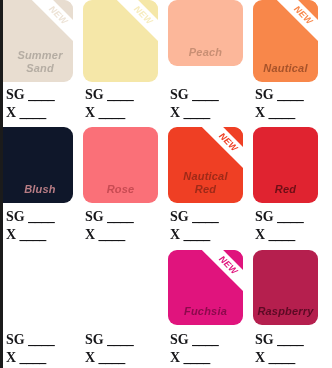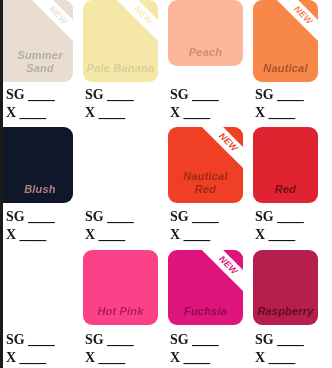--- a/index.html
+++ b/index.html
@@ -133,21 +133,20 @@
           </div>
         </div>
       </div>
     </div>
     <div class="fields" style="left: 6px; top: 86px;">
       <div class="field-row"><span>SG</span> <span class="blank">____</span></div>
       <div class="field-row"><span>X</span> <span class="blank">____</span></div>
     </div>
     <div class="cell" style="left: 83px; top: 0px; width: 75px; height: 82px;">
       <div class="swatch" style="background: rgb(245, 231, 168);">
-        <div class="swatch-label" style="color: rgb(217, 207, 154);">Pale Banana</div>
         <div class="ribbon">
           <div class="nub" style="background: rgb(245, 231, 168);"></div>
           <div class="band">
             <span style="color: rgb(247, 236, 190);">NEW</span>
           </div>
         </div>
       </div>
     </div>
     <div class="fields" style="left: 85px; top: 86px;">
       <div class="field-row"><span>SG</span> <span class="blank">____</span></div>
@@ -178,20 +177,25 @@
       <div class="field-row"><span>X</span> <span class="blank">____</span></div>
     </div>
     <div class="cell col0" style="left: 3px; top: 127px; width: 70px; height: 76px;">
       <div class="swatch" style="background: #0f172a;">
         <div class="swatch-label" style="color: rgb(184, 125, 133);">Blush</div>
       </div>
     </div>
     <div class="fields" style="left: 6px; top: 208px;">
       <div class="field-row"><span>SG</span> <span class="blank">____</span></div>
       <div class="field-row"><span>X</span> <span class="blank">____</span></div>
+    </div>
+    <div class="cell" style="left: 83px; top: 127px; width: 75px; height: 76px;">
+      <div class="swatch" style="background: rgb(250, 112, 120);">
+        <div class="swatch-label" style="color: rgb(200, 75, 83);">Rose</div>
+      </div>
     </div>
     <div class="fields" style="left: 85px; top: 208px;">
       <div class="field-row"><span>SG</span> <span class="blank">____</span></div>
       <div class="field-row"><span>X</span> <span class="blank">____</span></div>
     </div>
     <div class="cell" style="left: 168px; top: 127px; width: 75px; height: 76px;">
       <div class="swatch" style="background: rgb(239, 63, 36);">
         <div class="swatch-label" style="color: rgb(158, 42, 24); text-align: center;">Nautical
 Red</div>
         <div class="ribbon">
@@ -212,25 +216,20 @@
       </div>
     </div>
     <div class="fields" style="left: 255px; top: 208px;">
       <div class="field-row"><span>SG</span> <span class="blank">____</span></div>
       <div class="field-row"><span>X</span> <span class="blank">____</span></div>
     </div>
     <div class="fields" style="left: 6px; top: 331px;">
       <div class="field-row"><span>SG</span> <span class="blank">____</span></div>
       <div class="field-row"><span>X</span> <span class="blank">____</span></div>
     </div>
-    <div class="cell" style="left: 83px; top: 250px; width: 75px; height: 75px;">
-      <div class="swatch" style="background: rgb(251, 66, 137);">
-        <div class="swatch-label" style="color: rgb(186, 26, 89);">Hot Pink</div>
-      </div>
-    </div>
     <div class="fields" style="left: 85px; top: 331px;">
       <div class="field-row"><span>SG</span> <span class="blank">____</span></div>
       <div class="field-row"><span>X</span> <span class="blank">____</span></div>
     </div>
     <div class="cell" style="left: 168px; top: 250px; width: 75px; height: 75px;">
       <div class="swatch" style="background: rgb(224, 20, 125);">
         <div class="swatch-label" style="color: rgb(140, 10, 76);">Fuchsia</div>
         <div class="ribbon">
           <div class="nub" style="background: rgb(224, 20, 125);"></div>
           <div class="band">

